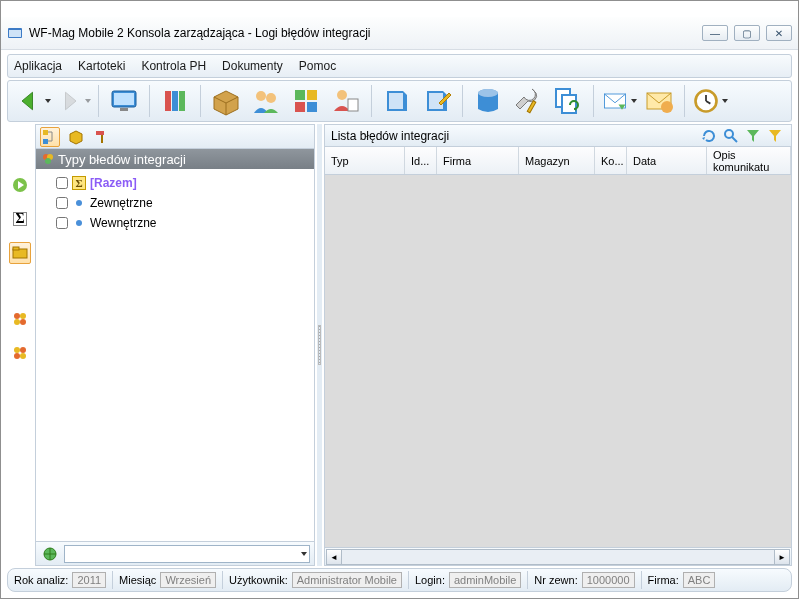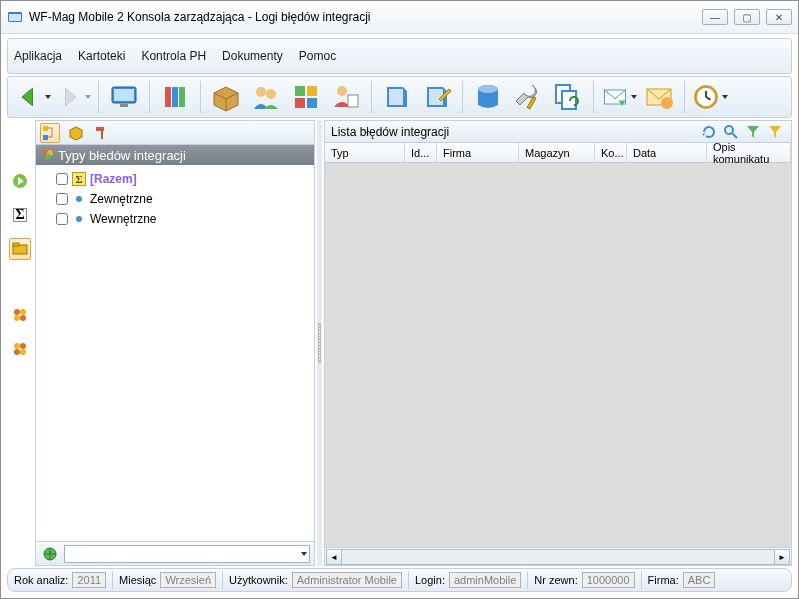--- a/index.html
+++ b/index.html
@@ -1,27 +1,27 @@
 <!DOCTYPE html>
 <html><head>
 <meta charset="utf-8">
 <style>
 * { box-sizing: border-box; margin: 0; padding: 0; }
 body { font-family: "Segoe UI", Tahoma, Arial, sans-serif; font-size: 11px; background: #fff; user-select: none; overflow: hidden; }
 
 
 .window { width: 799px; height: 599px; border: 1px solid #8f8f8f; background: #fff; display: flex; flex-direction: column; position: relative; }
-.titlebar { height: 28px; background: linear-gradient(#fdfefe, #eef2f6); display: flex; align-items: center; padding: 16px 6px; border-bottom: 1px solid #d7dde4; }
+.titlebar { height: 28px; background: linear-gradient(#fdfefe, #eef2f6); display: flex; align-items: center; padding: 16px 6px; border-bottom: 1px solid #d7dde4; margin-top: 16px; }
 .titlebar .app-icon { width: 16px; height: 16px; margin-right: 6px; }
 .titlebar .title { flex: 1; font-size: 12px; }
 .win-buttons { display: flex; gap: 6px; }
 .win-btn { width: 26px; height: 16px; border: 1px solid #a0b0c0; border-radius: 2px; background: linear-gradient(#fdfefe,#e6ecf2); display: flex; align-items: center; justify-content: center; font-size: 10px; color: #34506b; cursor: default; }
 
 
-.menubar { height: 36px; background: linear-gradient(#f8fbfd,#e7eef5); border: 1px solid #c4cfdb; margin: 4px 6px 2px 6px; border-radius: 3px; display: flex; align-items: center; padding: 0 6px; gap: 16px; }
+.menubar { height: 24px; background: linear-gradient(#f8fbfd,#e7eef5); border: 1px solid #c4cfdb; margin: 4px 6px 2px 6px; border-radius: 3px; display: flex; align-items: center; padding: 0 6px; gap: 16px; }
 .menubar span { font-size: 12px; color: #1a1a1a; }
 
 
 .toolbar { height: 42px; background: linear-gradient(#f7fbfe,#e3ecf4); border: 1px solid #c4cfdb; margin: 0 6px 2px 6px; border-radius: 3px; display: flex; align-items: center; padding: 0 6px; gap: 2px; }
 .tbtn { width: 38px; height: 36px; display: flex; align-items: center; justify-content: center; border: 1px solid transparent; border-radius: 3px; }
 .tsep { width: 1px; height: 32px; background: #c4cfdb; margin: 0 4px; }
 .arrow-down { width: 0; height: 0; border-left: 3px solid transparent; border-right: 3px solid transparent; border-top: 4px solid #333; margin-left: 2px; }
 
 
 .content { flex: 1; display: flex; margin: 0 6px 2px 6px; gap: 2px; overflow: hidden; }
@@ -49,21 +49,21 @@
 .combo { flex: 1; height: 18px; border: 1px solid #9fb4c8; background: #fff; display: flex; align-items: center; justify-content: flex-end; padding: 0 2px; }
 
 
 .splitter { width: 5px; background: #e3ecf4; display: flex; align-items: center; justify-content: center; }
 .splitter .grip { width: 3px; height: 40px; background: repeating-linear-gradient(#a0aab4 0 1px, transparent 1px 3px); border: 1px solid #bbb; }
 
 
 .list-panel { flex: 1; border: 1px solid #c4cfdb; display: flex; flex-direction: column; background: #dcdcdc; }
 .list-header { height: 22px; background: linear-gradient(#f7fbfe,#e3ecf4); border-bottom: 1px solid #c4cfdb; display: flex; align-items: center; padding: 0 6px; font-weight: normal; font-size: 12px; }
 .list-header .htools { margin-left: auto; display: flex; gap: 2px; }
-.col-headers { height: 20px; background: linear-gradient(#fdfdfe,#ecf1f6); border-bottom: 1px solid #c4cfdb; display: flex; }
+.col-headers { height: 28px; background: linear-gradient(#fdfdfe,#ecf1f6); border-bottom: 1px solid #c4cfdb; display: flex; }
 .col { border-right: 1px solid #d0d8e0; padding: 2px 6px; font-size: 11px; display: flex; align-items: center; }
 .list-body { flex: 1; background: #dcdcdc; }
 .list-foot { height: 18px; background: linear-gradient(#f7fbfe,#e3ecf4); border-top: 1px solid #c4cfdb; display: flex; }
 .hscroll { flex: 1; height: 16px; display: flex; align-items: center; margin: 1px; }
 .sc-btn { width: 16px; height: 16px; background: linear-gradient(#fefefe,#dde4ec); border: 1px solid #b0bcc8; display: flex; align-items: center; justify-content: center; font-size: 8px; }
 .sc-track { flex: 1; height: 16px; background: #e9eef4; border-top: 1px solid #b0bcc8; border-bottom: 1px solid #b0bcc8; }
 
 
 .statusbar { height: 24px; background: linear-gradient(#f7fbfe,#e3ecf4); border: 1px solid #c4cfdb; margin: 0 6px 6px 6px; border-radius: 8px; display: flex; align-items: center; padding: 0 6px; gap: 4px; font-size: 11px; }
 .statusbar .sep { width: 1px; height: 18px; background: #c4cfdb; margin: 0 2px; }

